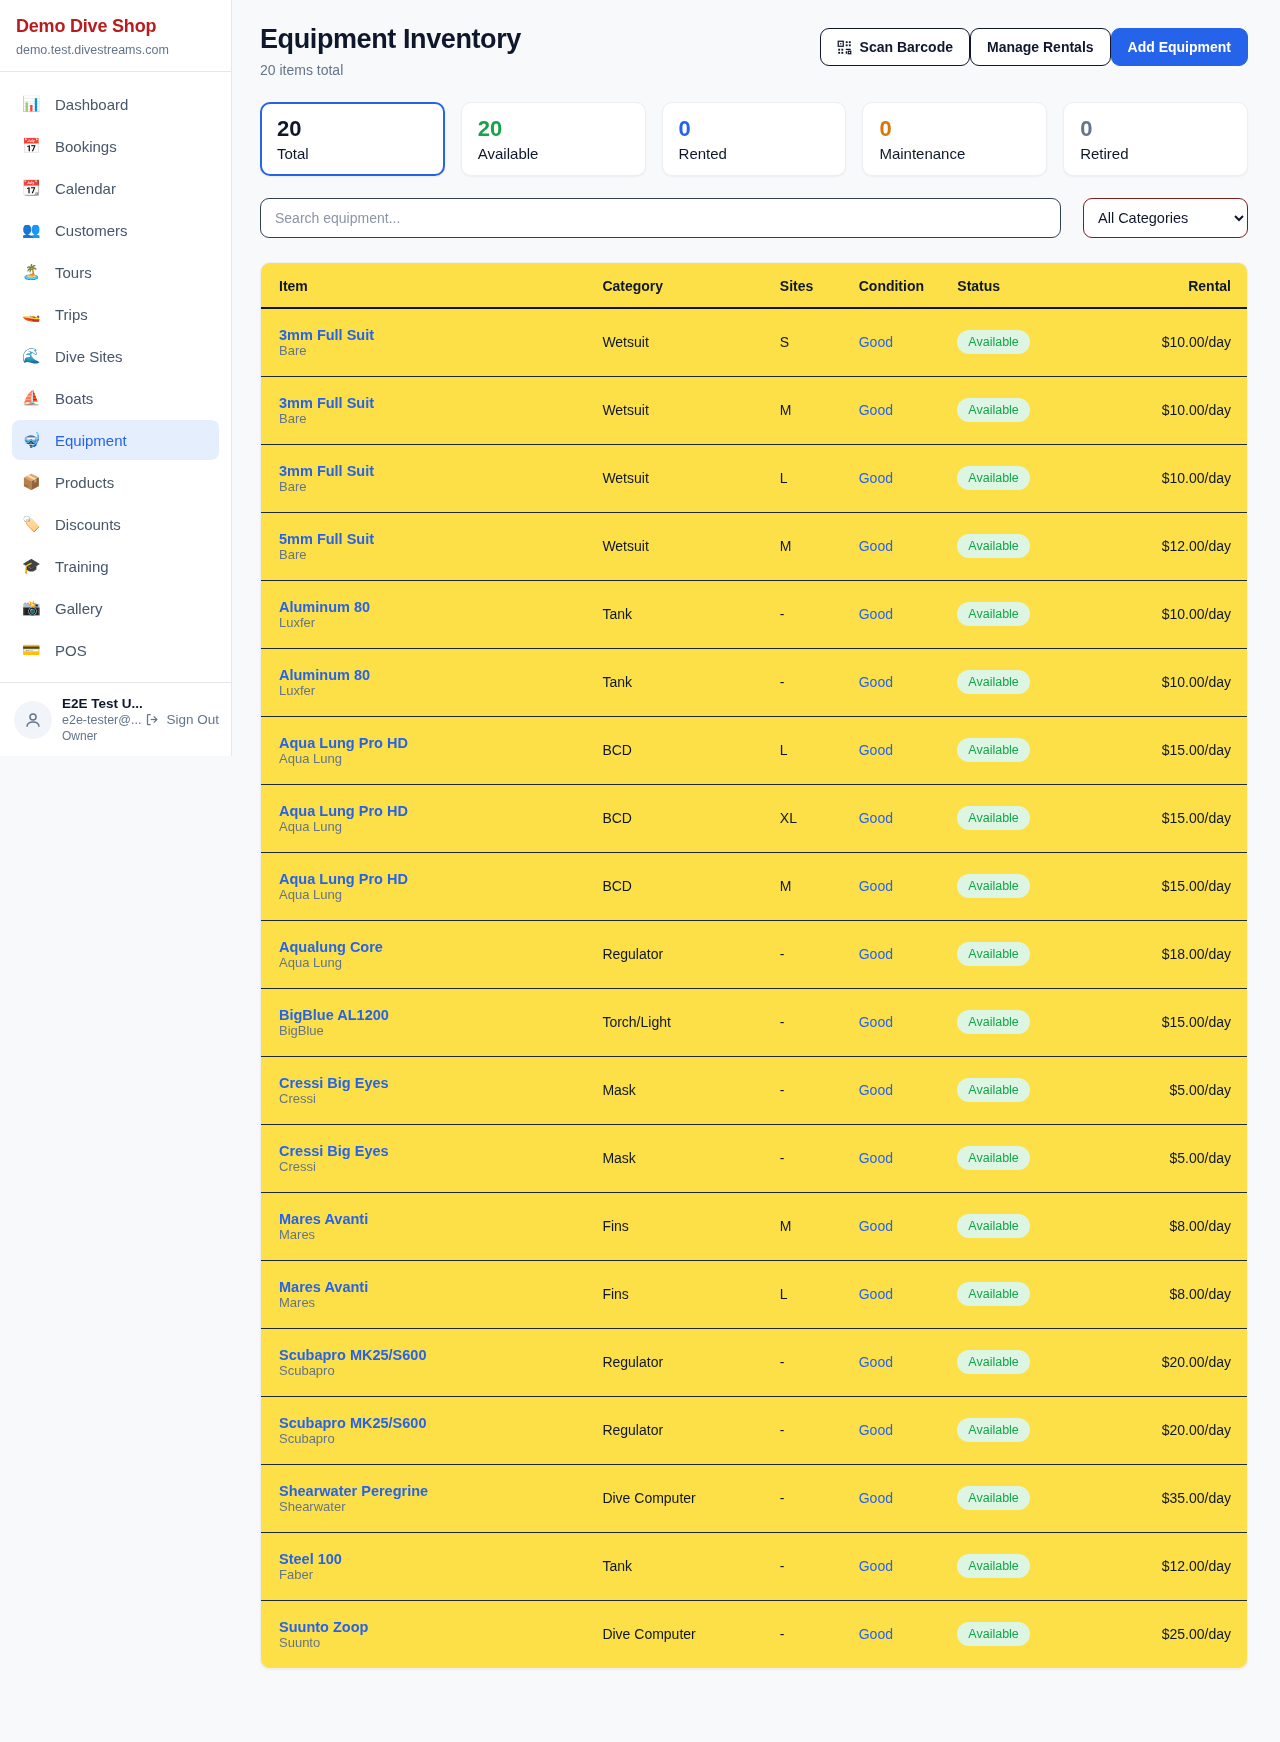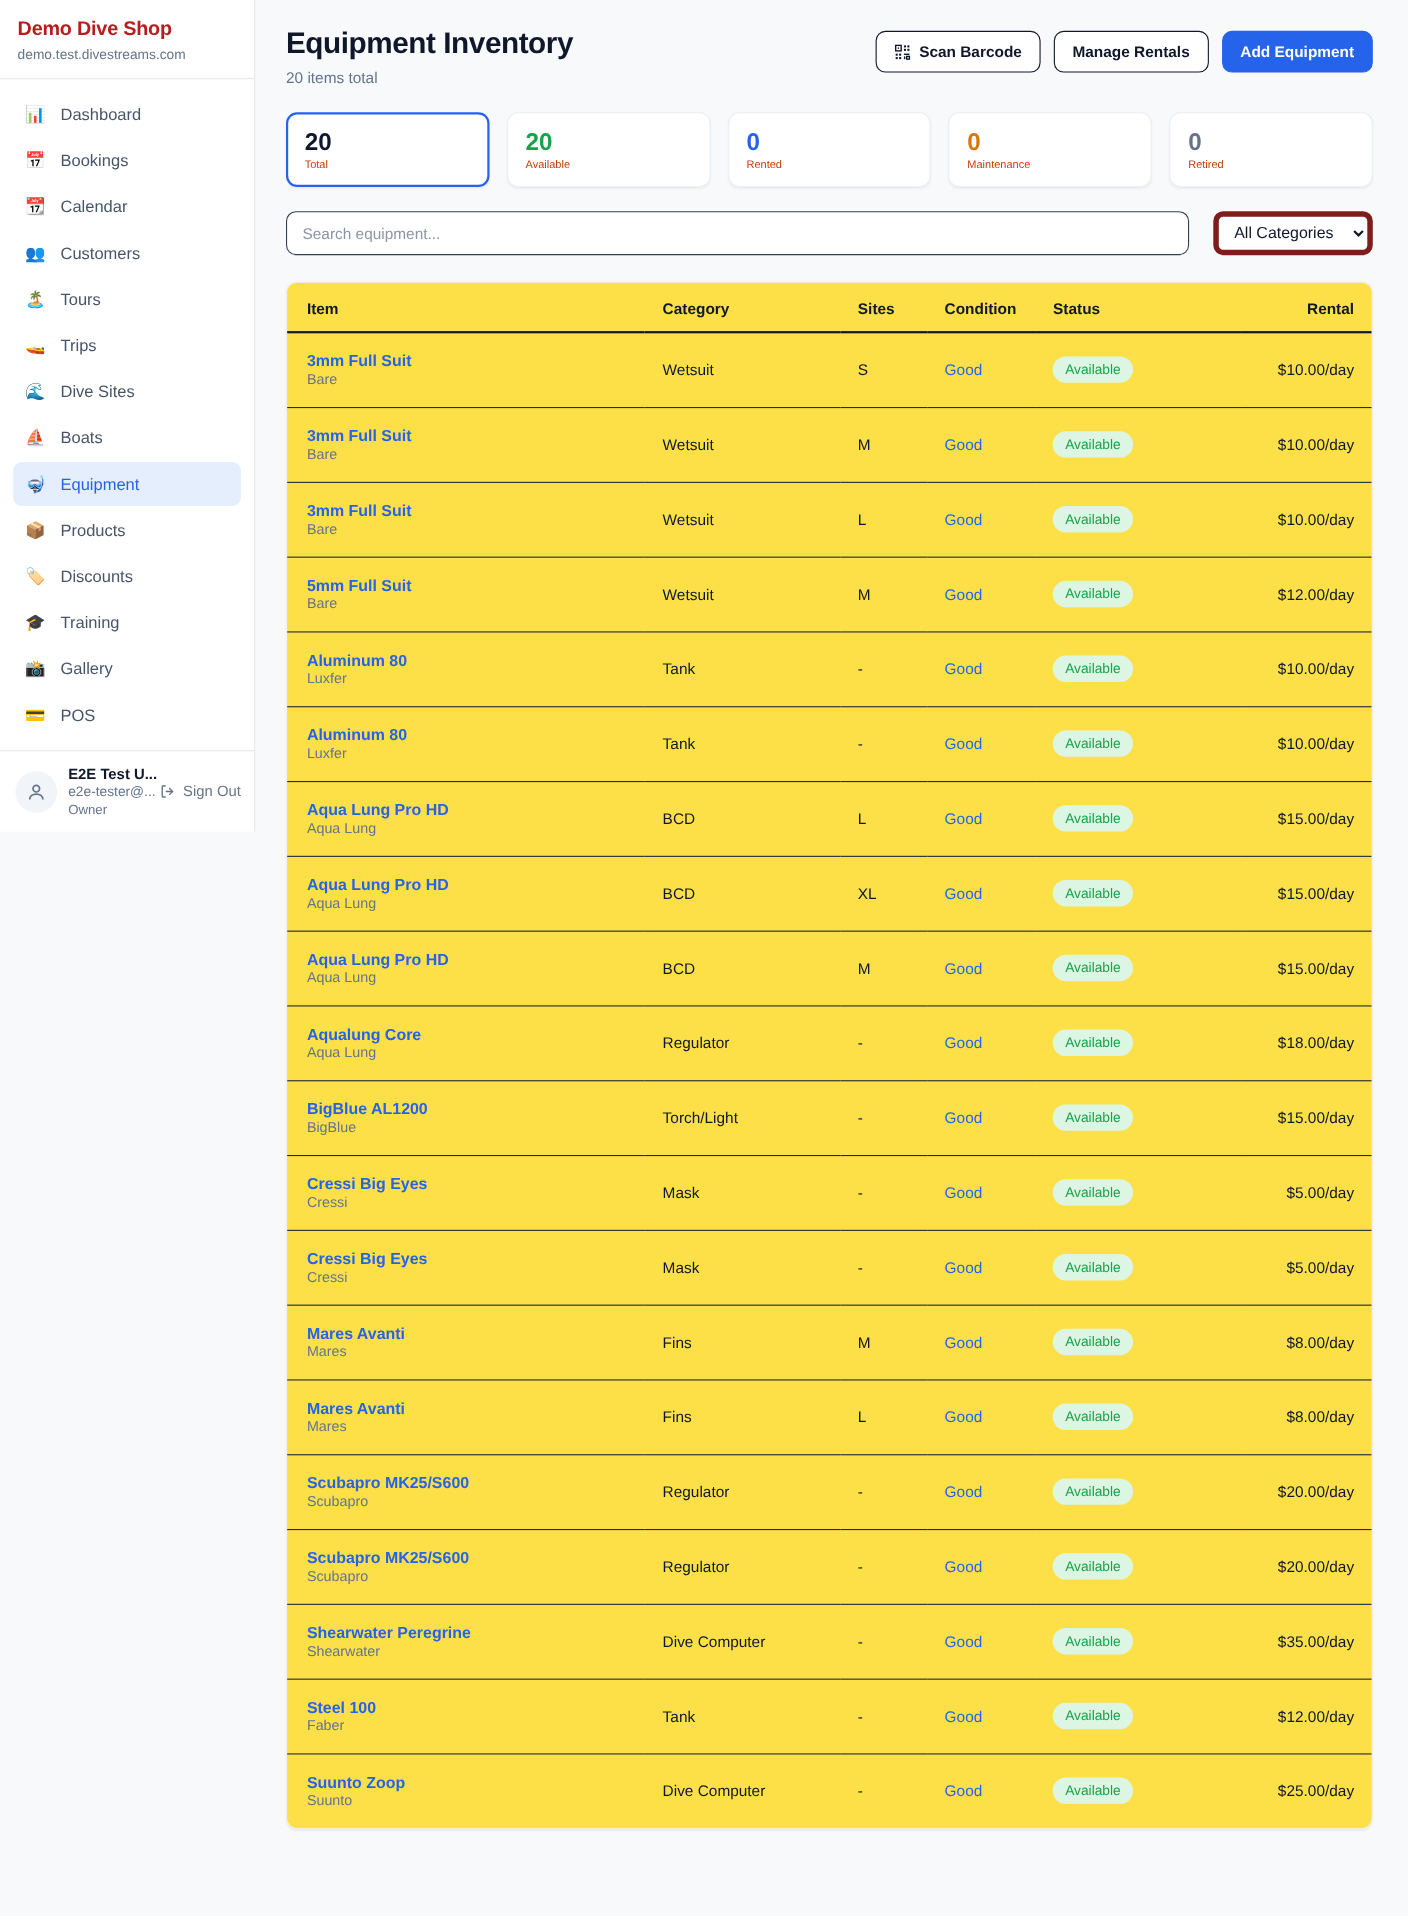--- a/index.html
+++ b/index.html
@@ -46,48 +46,48 @@
     background:none; border:none; color:#64748b; font-size:13.5px;
     font-family:inherit; display:flex; align-items:center; gap:6px; cursor:pointer;
     white-space:nowrap; padding:0;
   }
 
   
   .main { flex:1; padding:24px 32px 30px 28px; }
   .header-row { display:flex; justify-content:space-between; align-items:flex-start; margin-bottom:24px; }
   .page-title { font-size:27px; font-weight:800; letter-spacing:-0.4px; color:#0f172a; }
   .page-sub { font-size:14px; color:#64748b; margin-top:7px; }
-  .header-actions { display:flex; gap:12px; margin-top:4px; }
+  .header-actions { display:flex; margin-top:4px; }
   .btn {
     height:38px; border-radius:9px; font-size:14px; font-weight:600;
     font-family:inherit; display:inline-flex; align-items:center; gap:8px;
     padding:0 16px; cursor:pointer;
   }
   .btn-outline { background:#fff; border:1px solid #0f172a; color:#0f172a; }
   .btn-primary { background:#2563eb; border:1px solid #2563eb; color:#fff; }
 
   
   .stats-row { display:flex; gap:16px; margin-bottom:22px; }
   .stat-card {
     flex:1; background:#fff; border-radius:10px; padding:13px 16px;
     border:1px solid #eceff3; box-shadow:0 1px 2px rgba(15,23,42,0.05);
   }
   .stat-card.selected { border:2px solid #2563eb; padding:12px 15px; }
   .stat-value { font-size:22px; font-weight:800; }
-  .stat-label { font-size:10px; color:#c2410c; margin-top:3px; }
+  .stat-label { font-size:15px; color:#0f172a; margin-top:3px; }
 
   
   .filter-row { display:flex; gap:22px; margin-bottom:24px; }
   .search-input {
     flex:1; height:40px; border:1px solid #334155; border-radius:9px;
     padding:0 14px; font-size:14px; font-family:inherit; color:#0f172a; background:#fff;
   }
   .search-input::placeholder { color:#8b95a5; }
   .category-select {
-    width:145px; height:40px; border:5px solid #7f1d1d; border-radius:9px;
+    width:165px; height:40px; border:1px solid #7f1d1d; border-radius:9px;
     background:#fff; font-size:14.5px; font-family:inherit; color:#0f172a; padding:0 10px;
   }
 
   
   .table-card {
     background:#fde047; border-radius:10px; overflow:hidden;
     box-shadow:0 1px 2px rgba(15,23,42,0.06); border:1px solid #eef0f3;
   }
   table { width:100%; border-collapse:collapse; }
   thead th {

